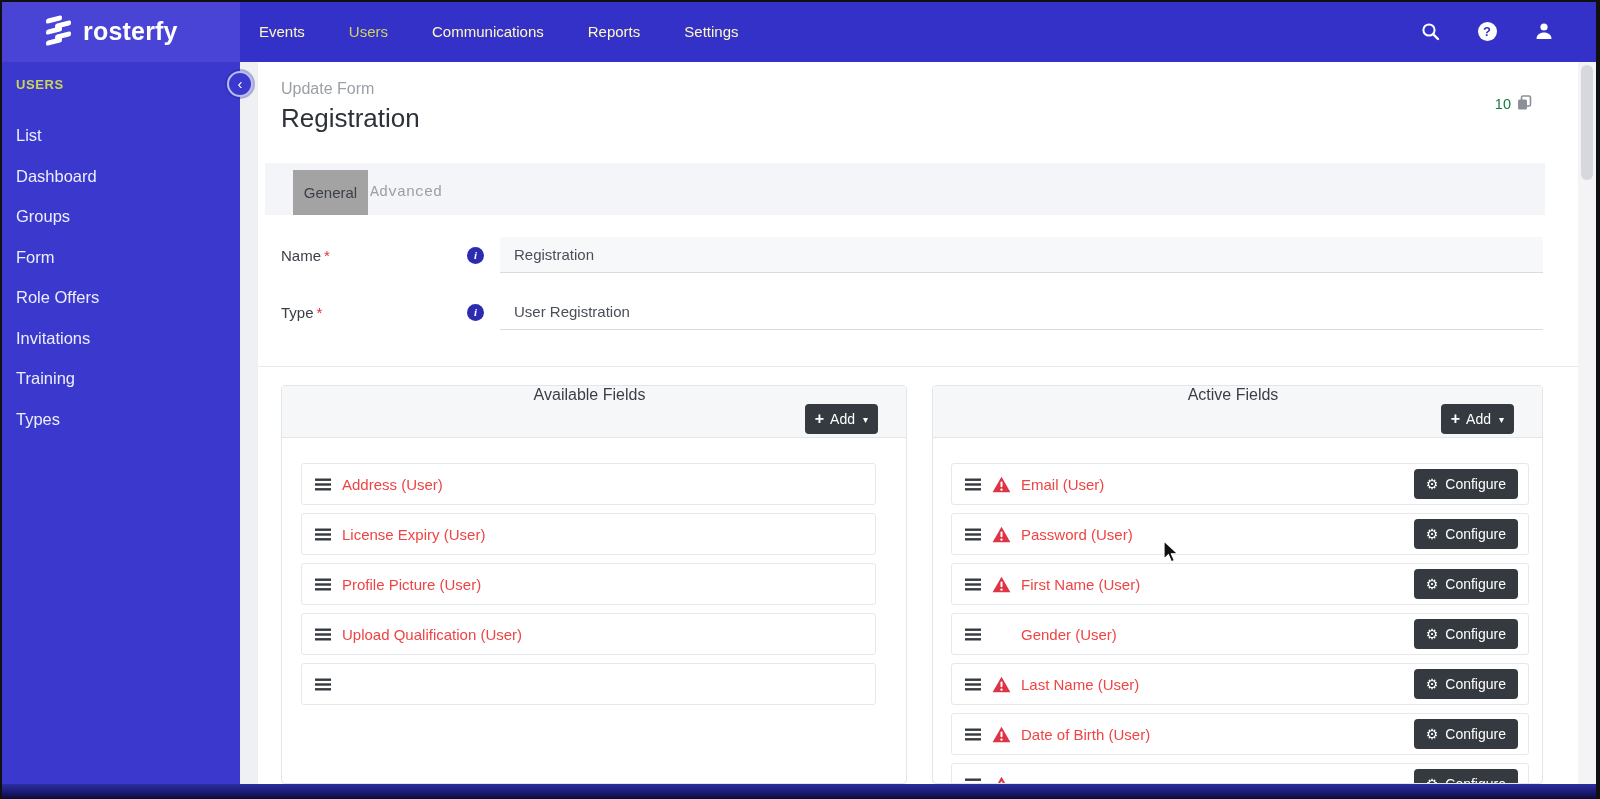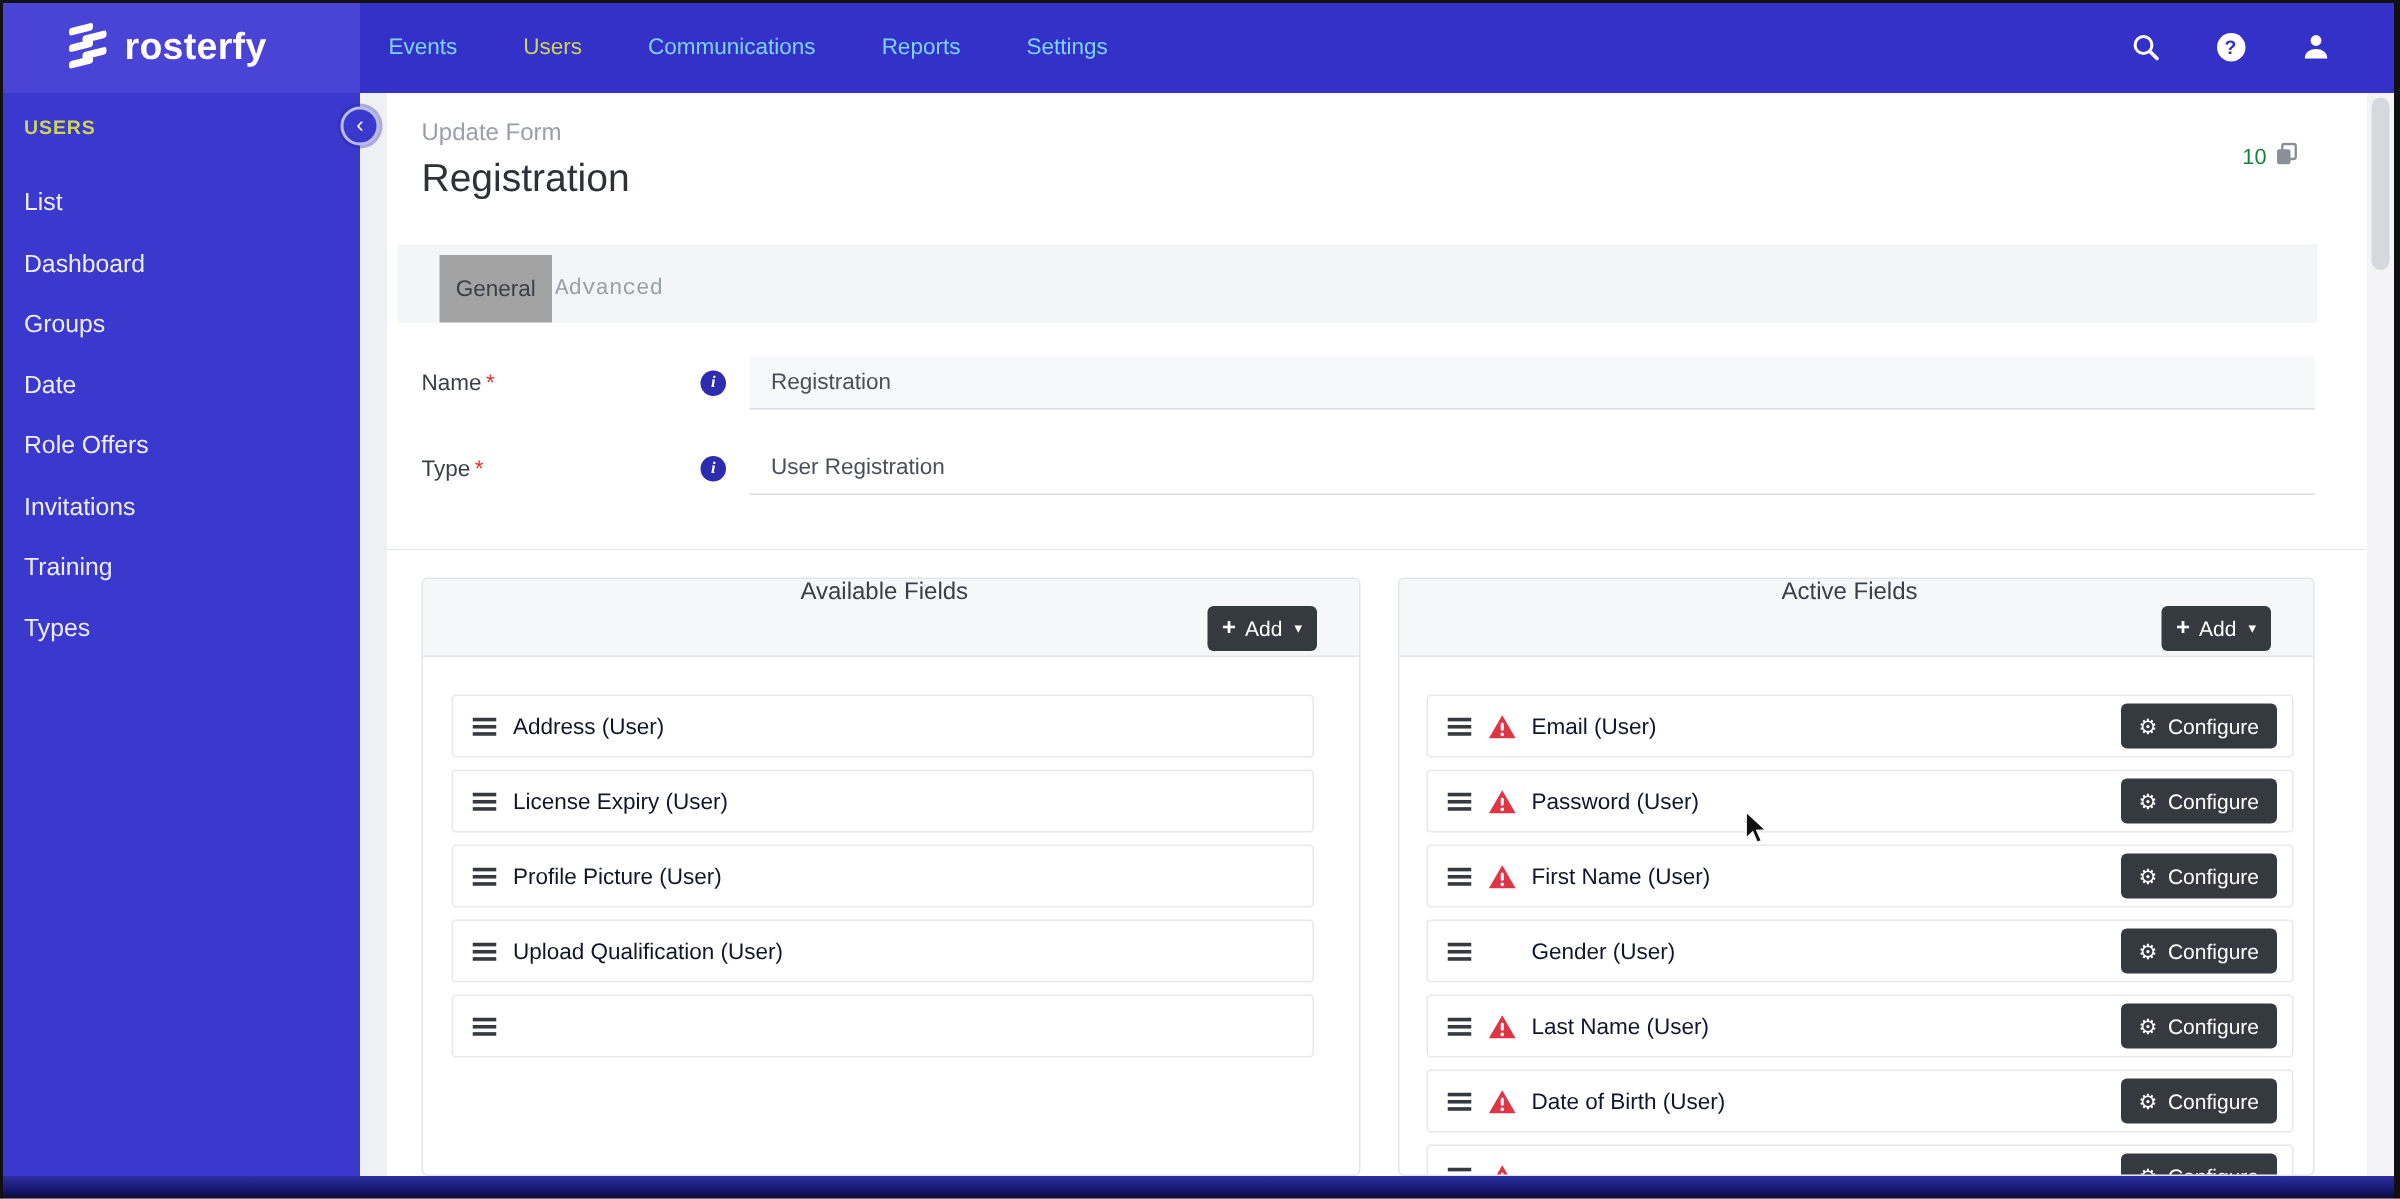--- a/index.html
+++ b/index.html
@@ -14,21 +14,21 @@
   .logo-block { width:240px; height:62px; background:#4a44d6; display:flex; align-items:center; padding-left:46px; gap:11px; }
   .logo-mark { position:relative; width:26px; height:32px; flex:none; }
   .logo-mark i { position:absolute; background:#fff; border-radius:2px; height:5px; }
   .logo-mark i:nth-child(1){ left:0;  top:2px;  width:16px; transform:skewY(-14deg);}
   .logo-mark i:nth-child(2){ left:9px; top:7px; width:16px; transform:skewY(-14deg);}
   .logo-mark i:nth-child(3){ left:0;  top:13px; width:16px; transform:skewY(-14deg);}
   .logo-mark i:nth-child(4){ left:9px; top:18px; width:16px; transform:skewY(-14deg);}
   .logo-mark i:nth-child(5){ left:0;  top:24px; width:16px; transform:skewY(-14deg);}
   .logo-text { color:#fff; font-size:25px; font-weight:700; letter-spacing:.2px; }
   .topnav { display:flex; align-items:center; gap:44px; padding-left:19px; }
-  .nav-item { color:#7dd3fc; font-size:15px; cursor:pointer; white-space:nowrap; }
+  .nav-item { color:#fef9c3; font-size:15px; cursor:pointer; white-space:nowrap; }
   .nav-item.active { color:#ccd45c; }
   .topbar-icons { margin-left:auto; display:flex; align-items:center; gap:37px; padding-right:46px; }
   .tb-icon { width:20px; height:20px; display:flex; align-items:center; justify-content:center; cursor:pointer; }
   .help-circle { width:19px; height:19px; border-radius:50%; background:#fff; color:#3431c9; font-size:13px; font-weight:700; display:flex; align-items:center; justify-content:center; }
   
   .sidebar { position:absolute; top:62px; left:0; width:240px; bottom:15px; background:#3b38cd; z-index:5; }
   .sidebar-section { padding:15px 0 0 16px; color:#ccd45c; font-size:13px; font-weight:700; letter-spacing:.6px; }
   .sidebar-list { margin-top:23px; }
   .side-item { height:40.5px; line-height:40.5px; padding-left:16px; color:#eceefc; font-size:16.5px; cursor:pointer; }
   .collapse-btn { position:absolute; top:71px; left:227px; width:26px; height:26px; border-radius:50%;
@@ -69,21 +69,21 @@
     padding:0 10px; font-size:14px; font-family:inherit; cursor:pointer; }
   .add-btn { margin-left:auto; }
   .plus { font-weight:700; font-size:16px; line-height:1; }
   .caret { font-size:10px; margin-left:2px; }
   .card-body { padding:25px 30px 0 19px; }
   .card-active .card-body { padding:25px 13px 0 18px; }
   .field-item { height:42px; border:1px solid #e6e8ec; border-radius:3px; background:#fff; display:flex; align-items:center;
     padding:0 10px 0 13px; margin-bottom:8px; cursor:grab; }
   .drag { flex:none; margin-right:11px; display:flex; }
   .warn { flex:none; margin-right:10px; display:flex; }
-  .item-label { font-size:15px; color:#0f172a; }
+  .item-label { font-size:15px; color:#ef4444; }
   .configure-btn { margin-left:auto; padding:0 12px; gap:7px; }
   .gear { font-size:14px; line-height:1; }
   
   .scroll-track { position:absolute; top:62px; right:4px; width:18px; bottom:15px; background:#f4f4f6; }
   .scroll-thumb { width:12px; margin:3px auto 0; height:115px; border-radius:7px; background:#d7d8dd; }
   
   .bottom-bar { position:absolute; left:0; right:0; bottom:0; height:15px; background:linear-gradient(#2d2da0,#1a1a74 55%,#0a0a34); z-index:9; }
   .edge { position:absolute; background:#101010; z-index:10; }
   .edge.top { top:0; left:0; right:0; height:2px; }
   .edge.left { top:0; left:0; bottom:0; width:2px; }
@@ -141,21 +141,21 @@
   <div class="sidebar">
     <div class="sidebar-section">USERS</div>
     <div class="sidebar-list">
 
         <div class="side-item">List</div>
 
         <div class="side-item">Dashboard</div>
 
         <div class="side-item">Groups</div>
 
-        <div class="side-item">Date</div>
+        <div class="side-item">Form</div>
 
         <div class="side-item">Role Offers</div>
 
         <div class="side-item">Invitations</div>
 
         <div class="side-item">Training</div>
 
         <div class="side-item">Types</div>
       </div>
   </div>

